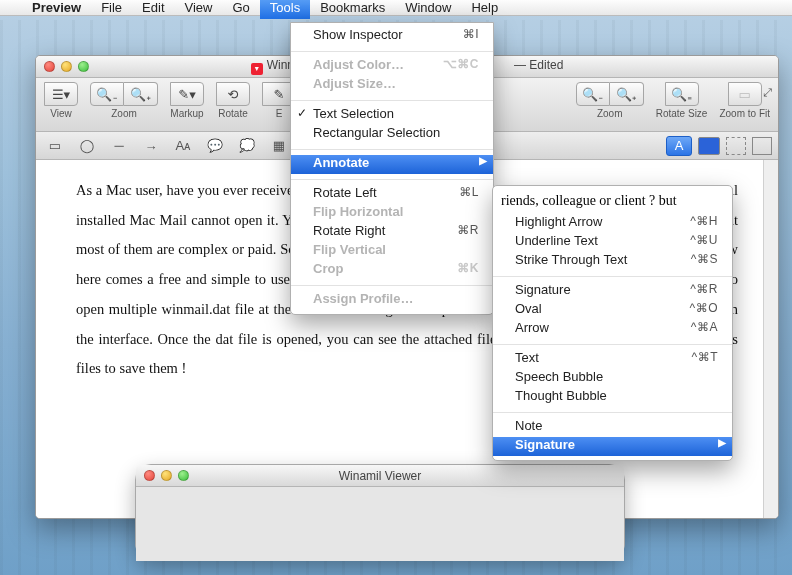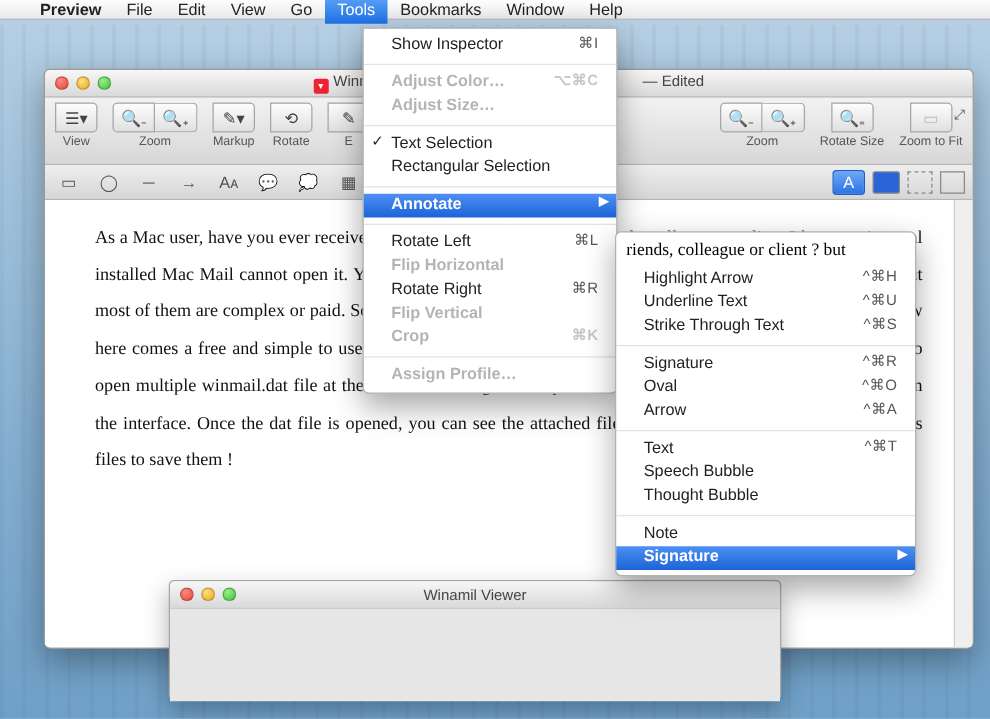--- a/index.html
+++ b/index.html
@@ -60,21 +60,21 @@
 .menu .row.disabled .sc { color: #c8c8c8; }
 .menu .sep { height: 1px; background: #e2e2e2; margin: 5px 0; }
 .menu .row.hl { background: linear-gradient(#4d8ff3,#1d63d8); color: #fff; font-weight: bold; }
 .menu .row .chk { position:absolute; left:6px; font-size:12px; }
 .menu .row .sub { position:absolute; right:6px; font-size:10px; }
 
 .menu.tools { left: 290px; top: 22px; width: 204px; }
 .menu.annotate { left: 492px; top: 185px; width: 241px; border-radius:5px; }
 
 
-.smallwin { position:absolute; left:135px; top:464px; width:490px; height:96px; background:#ececec; border:1px solid #a8a8a8; border-radius:4px; box-shadow: 0 8px 20px rgba(0,0,0,.3); z-index:50; }
+.smallwin { position:absolute; left:135px; top:464px; width:490px; height:96px; background:#ececec; border:1px solid #a8a8a8; border-radius:16px; box-shadow: 0 8px 20px rgba(0,0,0,.3); z-index:50; }
 .smallwin .titlebar { border-radius:5px 5px 0 0; }
 .smallwin .body { background:#e6e6e6; height:74px; }
 </style>
 </head>
 <body>
 
 <div class="wallpaper"></div>
 <div class="trees"></div>
 
 <div class="menubar">

